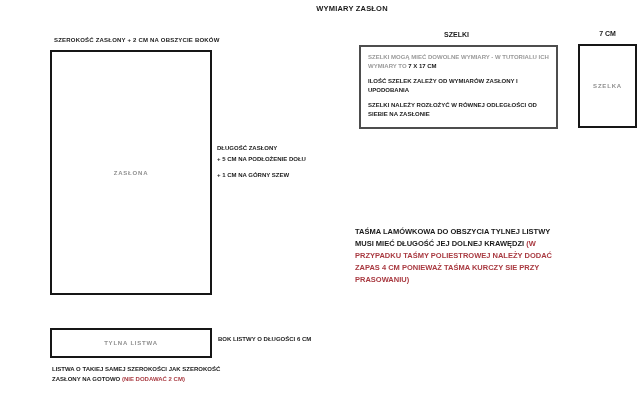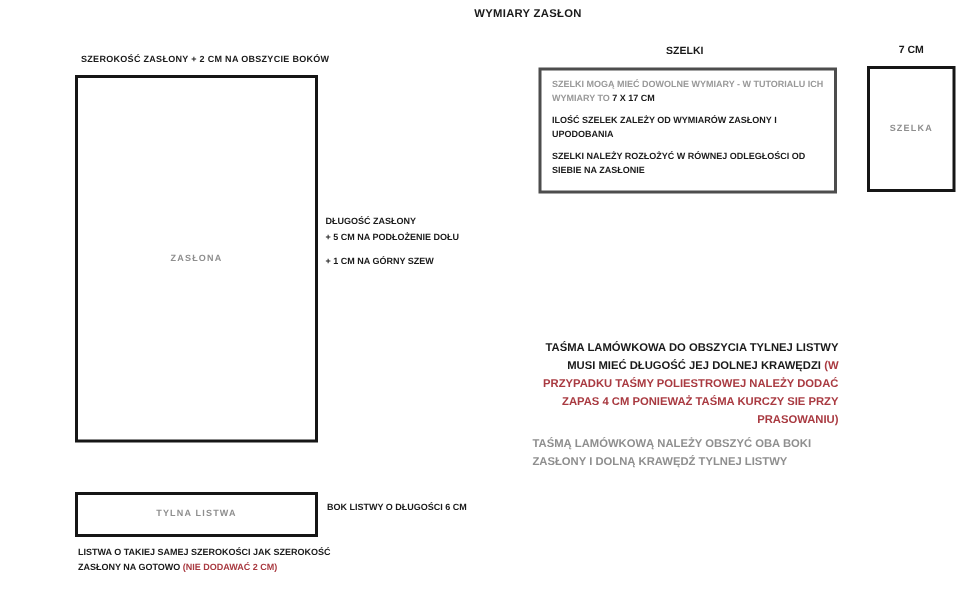--- a/index.html
+++ b/index.html
@@ -67,21 +67,21 @@
     left: 609px; top: 79px;
     font-size: 7px; font-weight: bold;
   }
 
   
   .tape-note {
     left: 323px; top: 0; width: 204px;
     font-size: 7.5px; font-weight: bold; line-height: 12px;
   }
   .tape-note.p1 { top: 166px; }
-  .tape-note.p2 { top: 226px; text-align: right; }
+  .tape-note.p2 { top: 226px; }
   .tape-note.p3 { top: 290px; color: #8f8f8f; }
   .txt-red { color: #a93a41; }
 
   
   .backstrip-shape {
     left: 18px; top: 328px; width: 158px; height: 26px;
     border: 2px solid #161616; background: #ffffff;
     display: flex; align-items: center; justify-content: center;
   }
   .backstrip-side-note {
@@ -126,21 +126,20 @@
     <span class="shape-label">SZELKA</span>
   </div>
 
   <div class="abs strap-height-label">17 CM</div>
 
 
   <div class="abs tape-note p2">
     <span>TAŚMA LAMÓWKOWA DO OBSZYCIA TYLNEJ LISTWY MUSI MIEĆ DŁUGOŚĆ JEJ DOLNEJ KRAWĘDZI </span><span class="txt-red">(W PRZYPADKU TAŚMY POLIESTROWEJ NALEŻY DODAĆ ZAPAS 4 CM PONIEWAŻ TAŚMA KURCZY SIE PRZY PRASOWANIU)</span>
   </div>
 
-  <div class="abs tape-note p3">TAŚMĄ LAMÓWKOWĄ NALEŻY OBSZYĆ OBA BOKI ZASŁONY I DOLNĄ KRAWĘDŹ TYLNEJ LISTWY</div>
 
   <div class="abs backstrip-shape">
     <span class="shape-label">TYLNA LISTWA</span>
   </div>
 
   <div class="abs backstrip-side-note">BOK LISTWY O DŁUGOŚCI 6 CM</div>
 
   <div class="abs backstrip-bottom-note">
     <span>LISTWA O TAKIEJ SAMEJ SZEROKOŚCI JAK SZEROKOŚĆ ZASŁONY NA GOTOWO </span><span class="txt-red">(NIE DODAWAĆ 2 CM)</span>
   </div>

